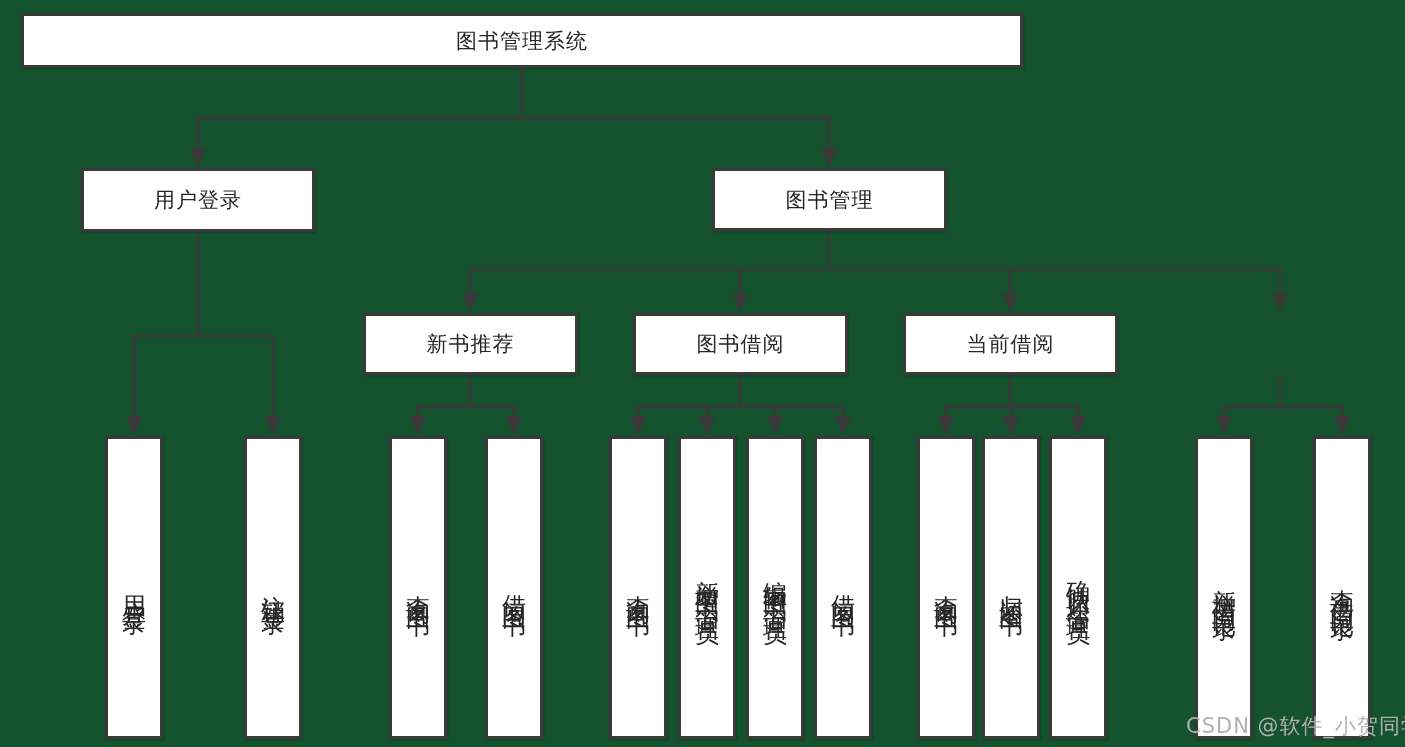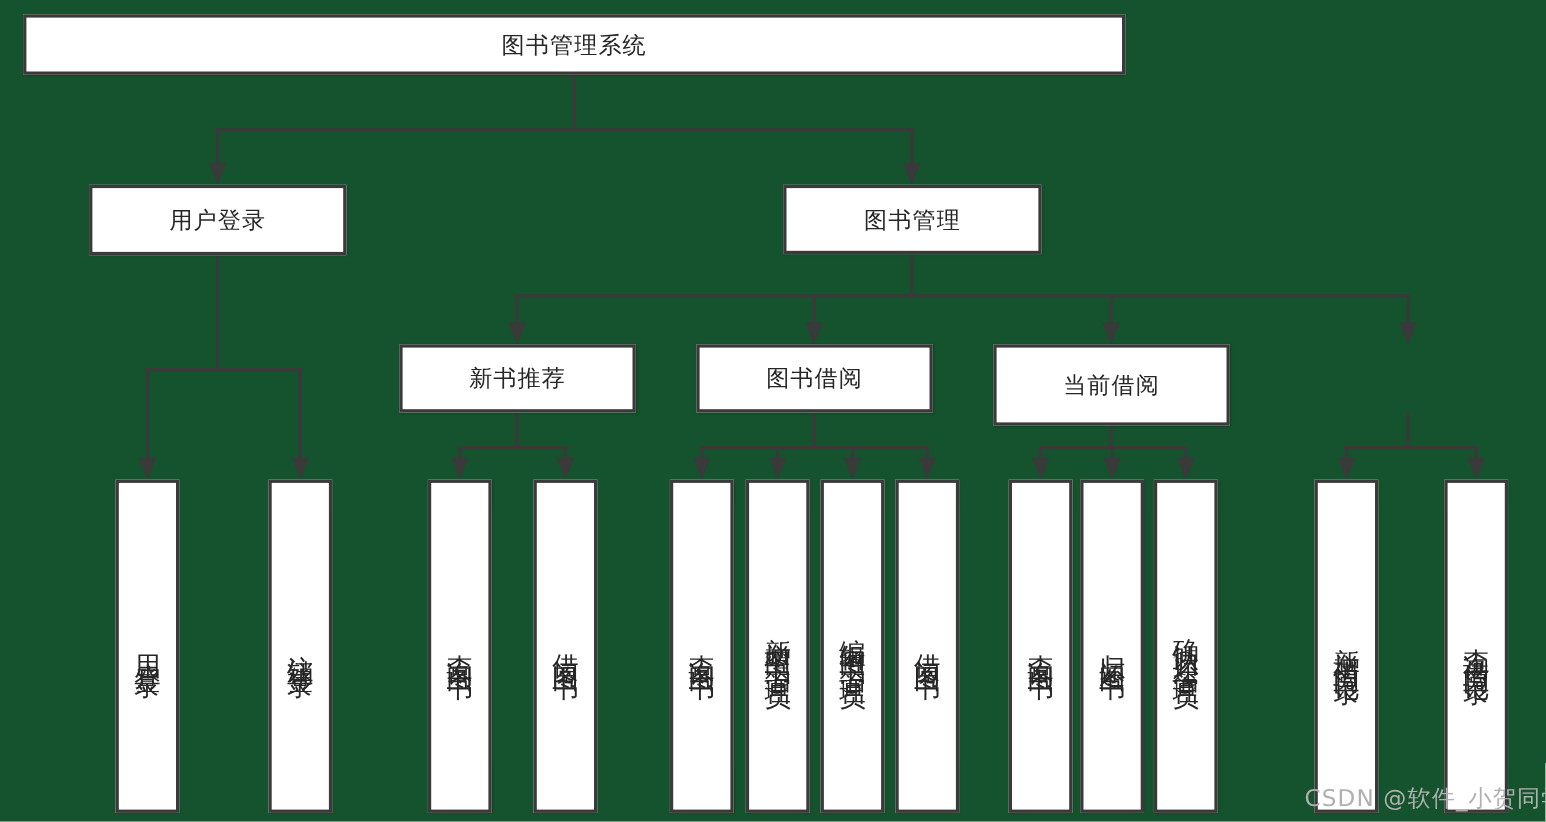--- a/index.html
+++ b/index.html
@@ -99,21 +99,21 @@
   <div class="node h" style="left:712px; top:168px; width:235px; height:63px;justify-content:center;">
     <span class="lbl">图书管理</span>
   </div>
 
   <div class="node h" style="left:363px; top:313px; width:215px; height:62px;">
     <span class="lbl">新书推荐</span>
   </div>
   <div class="node h" style="left:633px; top:313px; width:215px; height:62px;text-align:right;">
     <span class="lbl">图书借阅</span>
   </div>
-  <div class="node h" style="left:903px; top:313px; width:215px; height:74px;">
+  <div class="node h" style="left:903px; top:313px; width:215px; height:62px;">
     <span class="lbl">当前借阅</span>
   </div>
 
   <div class="node v" style="left:105px; top:436px; width:58px; height:303px;">
     <span class="lbl">用户登录</span>
   </div>
   <div class="node v" style="left:244px; top:436px; width:58px; height:303px;">
     <span class="lbl">注销登录</span>
   </div>
 

